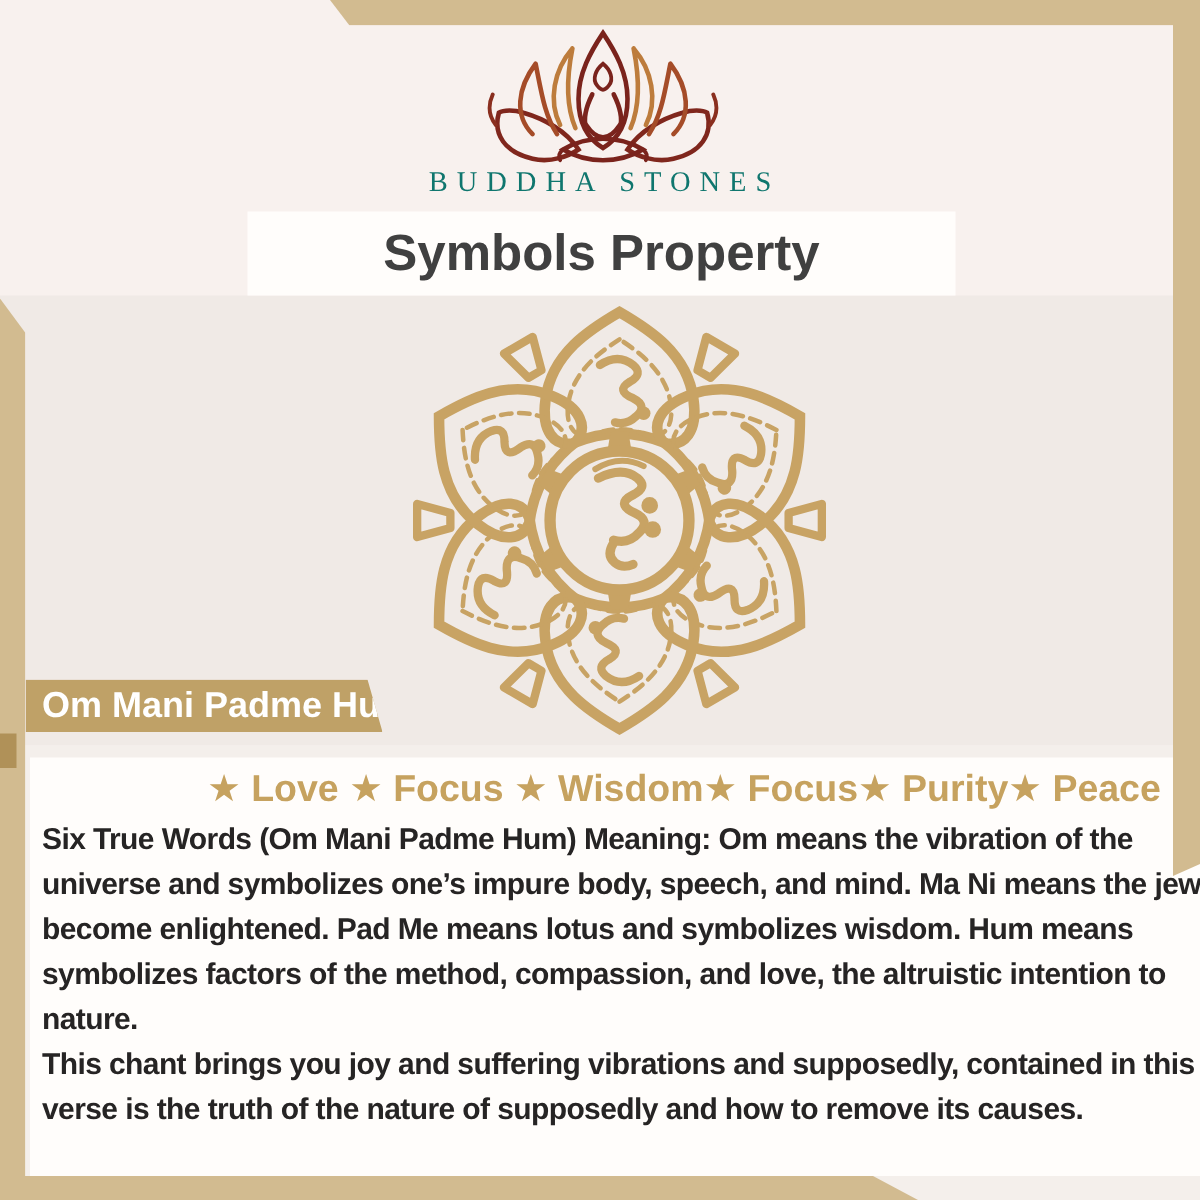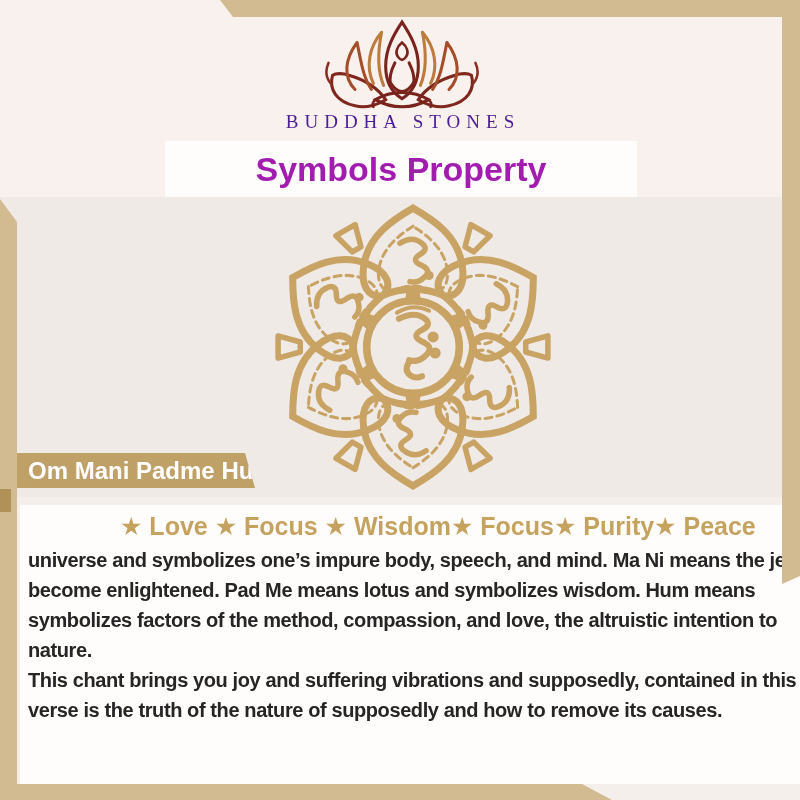--- a/index.html
+++ b/index.html
@@ -19,39 +19,39 @@
   .band-bottom{left:0;top:784px;width:612px;height:16px;clip-path:polygon(0 0,calc(100% - 30px) 0,100% 100%,0 100%);}
   .accent-square{position:absolute;left:0;top:489px;width:11px;height:23px;background:#b09158;z-index:6;}
   
   .title-strip{position:absolute;left:165px;top:141px;width:472px;height:56px;background:#fffdfb;z-index:2;}
   .content-panel{position:absolute;left:20px;top:505px;width:780px;height:279px;background:#fffdfb;z-index:1;}
   
   .logo{position:absolute;left:322px;top:18px;width:160px;height:98px;z-index:2;}
   .brand-name{
     position:absolute;left:0;top:111px;width:800px;text-align:center;z-index:2;
     font-family:"Liberation Serif",serif;font-size:19px;letter-spacing:6px;
-    color:#4c1d95;padding-left:6px;box-sizing:border-box;
+    color:#0f766e;padding-left:6px;box-sizing:border-box;
   }
   .page-title{
     position:absolute;left:165px;top:141px;width:472px;height:56px;line-height:57px;z-index:3;
-    text-align:center;font-size:34px;font-weight:bold;color:#a21caf;letter-spacing:0;
+    text-align:center;font-size:34px;font-weight:bold;color:#404040;letter-spacing:0;
   }
   
   .mandala{position:absolute;left:262px;top:196px;width:302px;height:302px;z-index:2;}
   
   .ribbon{
     position:absolute;left:17px;top:453px;width:238px;height:35px;z-index:6;
     background:#bfa167;clip-path:polygon(0 0,calc(100% - 10px) 0,100% 100%,0 100%);
     color:#ffffff;font-size:24px;font-weight:bold;line-height:35px;
     padding-left:11px;box-sizing:border-box;white-space:nowrap;
   }
   
   .star-line{
     position:absolute;left:120px;top:507px;width:672px;height:38px;line-height:38px;z-index:3;
-    font-size:25px;font-weight:bold;color:#c6a25f;white-space:nowrap;
+    text-align:center;font-size:25px;font-weight:bold;color:#c6a25f;white-space:nowrap;
     font-family:"Liberation Sans","DejaVu Sans",sans-serif;
   }
   .body-text{
     position:absolute;left:28px;top:545px;width:768px;z-index:3;
     font-size:20px;font-weight:bold;color:#262424;letter-spacing:-0.4px;
   }
   .body-line{height:30px;line-height:30px;white-space:nowrap;}
 </style>
 </head>
 <body>
@@ -134,20 +134,21 @@
       <circle cx="170" cy="140" r="5.5" stroke="none"></circle>
       <circle cx="172" cy="156" r="5.5" stroke="none"></circle>
       <path d="M134 116 q16 -10 32 -2" fill="none" stroke-width="4"></path>
     </g>
   </svg>
 
   <div class="ribbon">Om Mani Padme Hum</div>
 
   <div class="star-line">★ Love ★ Focus ★ Wisdom★ Focus★ Purity★ Peace</div>
   <div class="body-text">
+      <div class="body-line">Six True Words (Om Mani Padme Hum) Meaning: Om means the vibration of the</div>
       <div class="body-line">universe and symbolizes one’s impure body, speech, and mind. Ma Ni means the jewel,</div>
       <div class="body-line">become enlightened. Pad Me means lotus and symbolizes wisdom. Hum means</div>
       <div class="body-line">symbolizes factors of the method, compassion, and love, the altruistic intention to</div>
       <div class="body-line">nature.</div>
       <div class="body-line">This chant brings you joy and suffering vibrations and supposedly, contained in this</div>
       <div class="body-line">verse is the truth of the nature of supposedly and how to remove its causes.</div>
     </div>
 
 </div>
 

